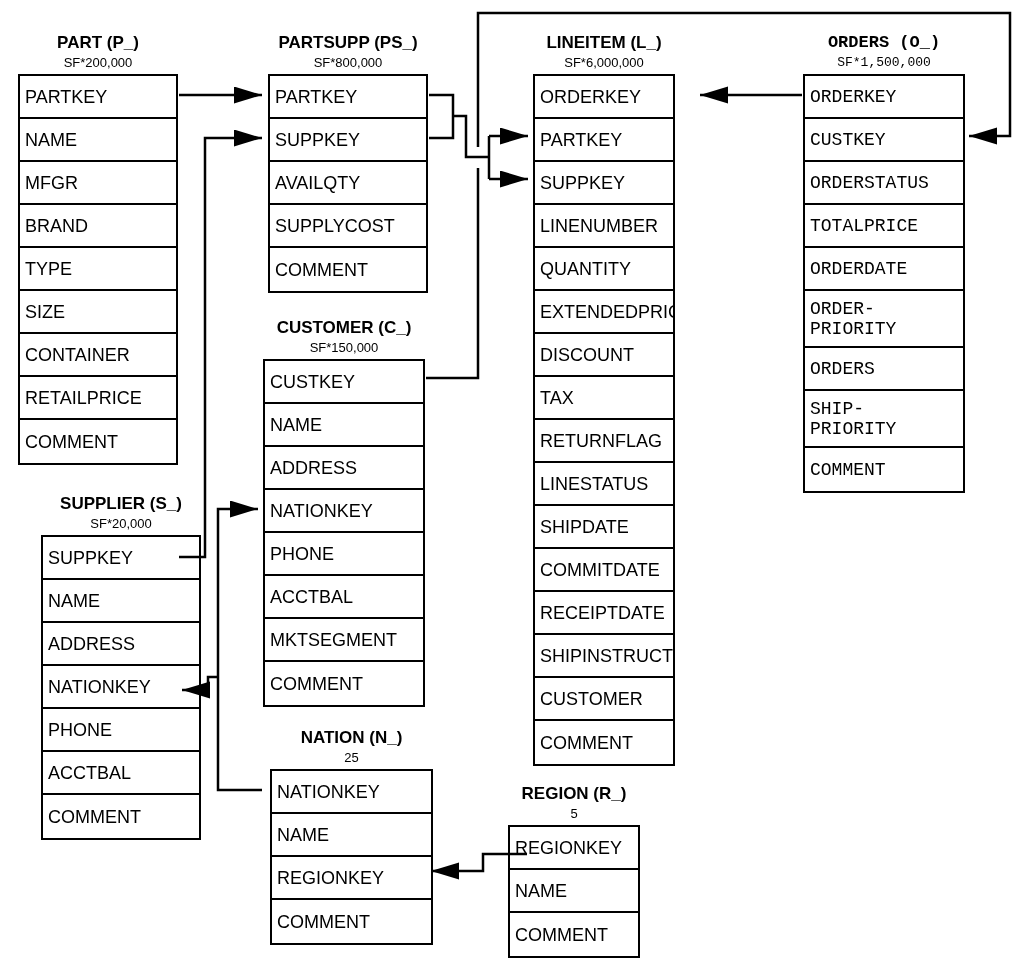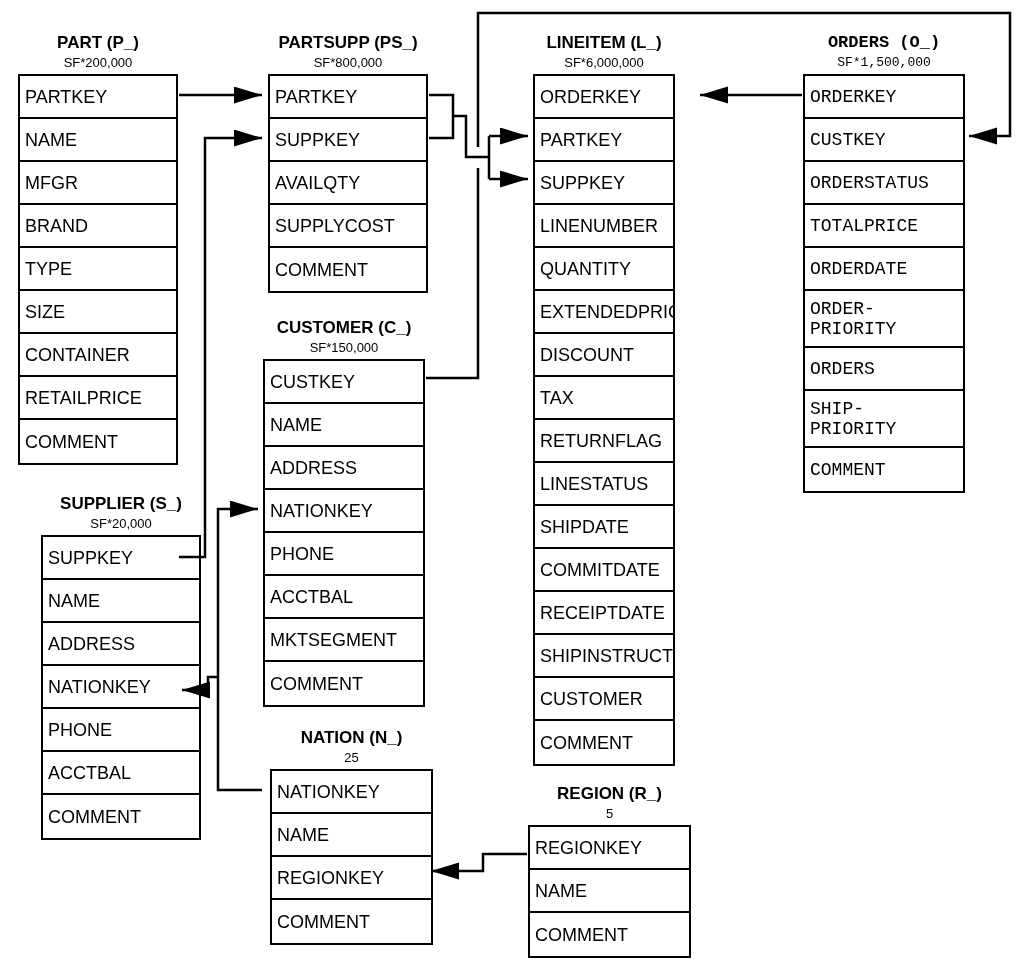--- a/index.html
+++ b/index.html
@@ -180,21 +180,21 @@
     <div class="tbl-title">NATION (N_)</div>
     <div class="tbl-card">25</div>
     <div class="tbl-box">
       <div class="row">NATIONKEY</div>
       <div class="row">NAME</div>
       <div class="row">REGIONKEY</div>
       <div class="row">COMMENT</div>
     </div>
   </div>
 
-  <div class="tbl" style="left:528px;top:784px;width:163px;">
+  <div class="tbl" style="left:508px;top:784px;width:132px;">
     <div class="tbl-title">REGION (R_)</div>
     <div class="tbl-card">5</div>
     <div class="tbl-box">
       <div class="row">REGIONKEY</div>
       <div class="row">NAME</div>
       <div class="row">COMMENT</div>
     </div>
   </div>
 
 </div>

